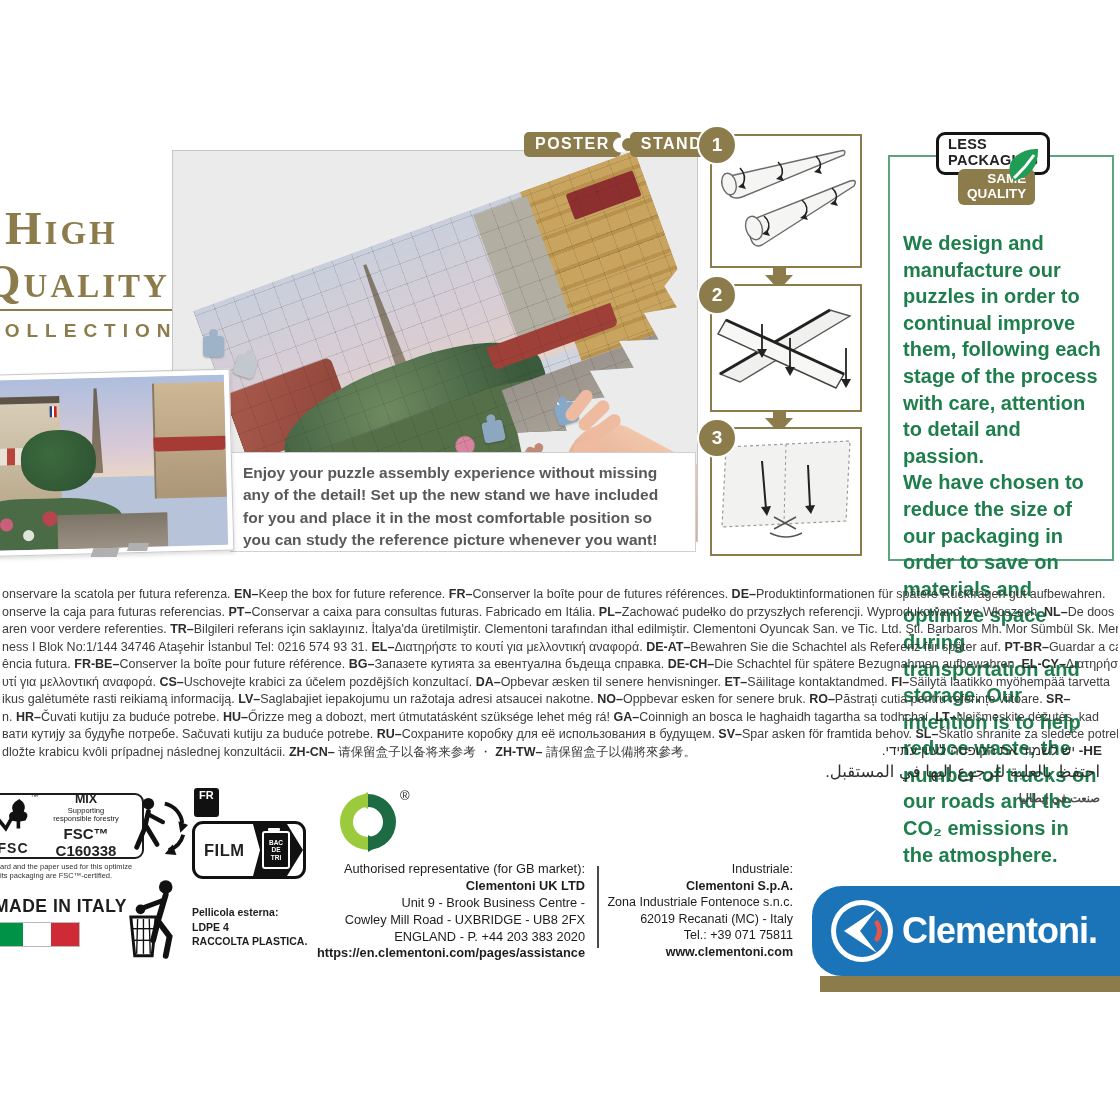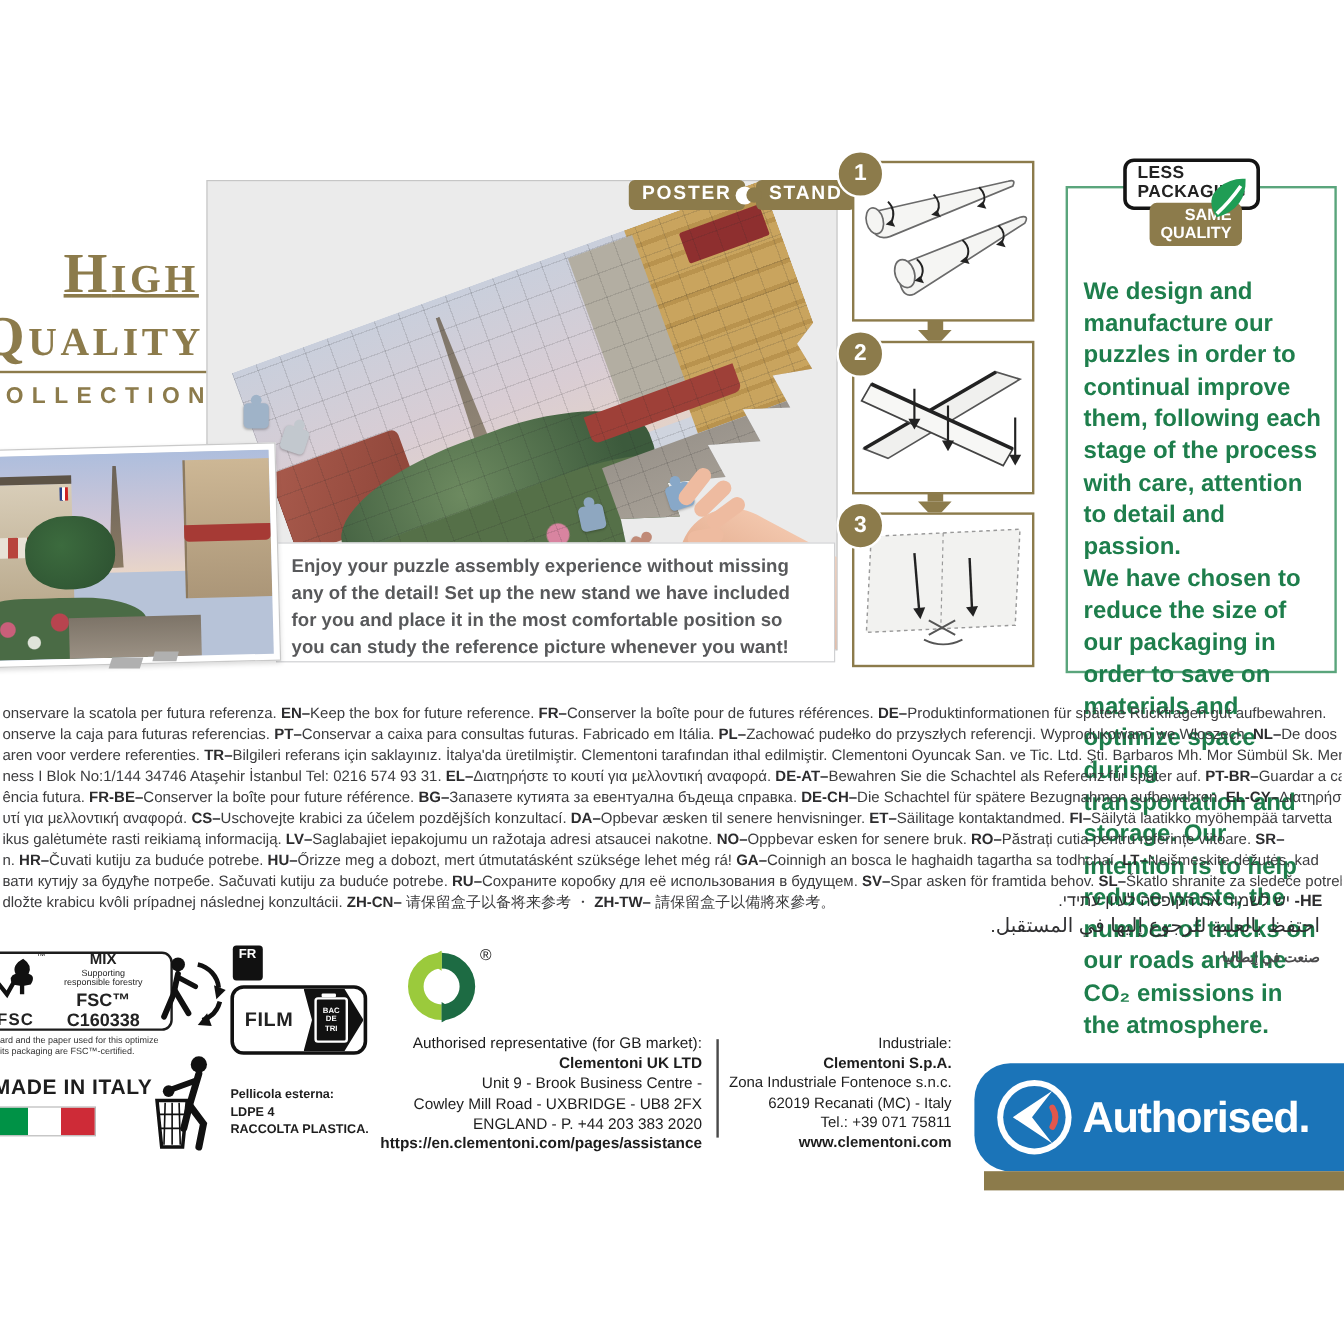--- a/index.html
+++ b/index.html
@@ -2,21 +2,21 @@
 <html><head>
 <meta charset="utf-8">
 <style>
   html,body{margin:0;padding:0;background:#e9e9e9;}
   #canvas{position:relative;width:1120px;height:1120px;background:#ffffff;overflow:hidden;
           font-family:"Liberation Sans",sans-serif;color:#222;}
   
   .hq{position:absolute;left:-16px;top:202px;width:210px;color:#8c7b4b;font-family:"Liberation Serif",serif;}
   .hq-word{font-size:33px;font-weight:bold;letter-spacing:3px;line-height:1.12;}
   .hq-word::first-letter{font-size:47px;}
-  .hq-high{margin-left:69px;text-decoration:underline;}
+  .hq-high{margin-left:21px;}
   .hq-rule{border-bottom:2.5px solid #8c7b4b;width:196px;margin-top:2px;}
   .hq-coll{font-size:19px;letter-spacing:7px;margin-top:9px;font-family:"Liberation Sans",sans-serif;font-weight:bold;}
   
   .photo{position:absolute;left:172px;top:150px;width:524px;height:390px;background:#ebebeb;
          border:1px solid #c6c6c6;overflow:hidden;}
   .pm{position:absolute;left:20px;top:160px;width:470px;height:300px;transform:rotate(-20deg);
       transform-origin:0 0;overflow:hidden;background:#cfd4de;
       clip-path:polygon(0 0,100% 0,100% 42%,96% 46%,97% 54%,90% 52%,91% 62%,83% 58%,84% 68%,75% 64%,76% 74%,66% 70%,66% 80%,56% 75%,55% 86%,45% 80%,43% 92%,33% 85%,30% 96%,20% 89%,16% 100%,0 100%);}
   .pm>div{position:absolute;}
   .pm-sky{inset:0 0 45% 0;background:linear-gradient(180deg,#c9cfdc,#d9cdd4 60%,#e3d2c9);}
@@ -39,21 +39,21 @@
   .pm-awn{left:56%;top:45%;width:28%;height:8%;background:#9e4038;border-radius:0 0 6px 6px;}
   .pm-grid{inset:0;background-image:
       repeating-linear-gradient(0deg,rgba(40,40,40,.13) 0 1px,transparent 1px 21px),
       repeating-linear-gradient(90deg,rgba(40,40,40,.13) 0 1px,transparent 1px 21px);}
   .pc{position:absolute;width:21px;height:21px;border-radius:4px;box-shadow:0 1px 2px rgba(0,0,0,.25);}
   .pc::after{content:'';position:absolute;left:6px;top:-7px;width:9px;height:9px;border-radius:50%;background:inherit;}
   .hand-arm{position:absolute;left:398px;top:252px;width:250px;height:88px;border-radius:44px 20px 20px 44px;
             background:linear-gradient(180deg,#f2c6ac,#dda182);transform:rotate(28deg);transform-origin:left center;}
   .finger{position:absolute;background:#eebba0;border-radius:7px;height:13px;}
   
-  .ps{position:absolute;left:524px;top:149px;display:flex;align-items:center;height:27px;justify-content:flex-end;}
+  .ps{position:absolute;left:524px;top:131px;display:flex;align-items:center;height:27px;justify-content:flex-end;}
   .ps-piece{background:#8c7b4b;color:#fff;font-weight:bold;font-size:16px;letter-spacing:1.5px;
             padding:3px 11px 4px;border-radius:5px;position:relative;}
   .ps-left::after{content:'';position:absolute;right:-7px;top:50%;transform:translateY(-50%);
             width:15px;height:15px;border-radius:50%;background:#fff;}
   .ps-knob{width:13px;height:13px;border-radius:50%;background:#8c7b4b;margin:0 -5px 0 1px;z-index:2;}
   
   .step-box{position:absolute;left:710px;width:148px;border:2px solid #8c7b4b;background:#fff;}
   .step-num{position:absolute;left:697px;width:36px;height:36px;border-radius:50%;background:#8c7b4b;
             border:2.5px solid #fff;color:#fff;font-weight:bold;font-size:19px;display:flex;
             align-items:center;justify-content:center;z-index:3;}
@@ -433,17 +433,17 @@
     <div class="b">www.clementoni.com</div>
   </div>
 
   <div class="clem">
     <svg class="clem-ball" viewBox="0 0 64 64">
       <circle cx="32" cy="32" r="31" fill="#fff"></circle>
       <circle cx="32" cy="32" r="26" fill="#1b74b8"></circle>
       <polygon points="47,10 14,32 47,54 30,32" fill="#fff"></polygon>
       <path d="M47 24 q5 8 0 16" stroke="#e2574c" stroke-width="5" fill="none" stroke-linecap="round"></path>
     </svg>
-    <div class="clem-word">Authorised.</div>
+    <div class="clem-word">Clementoni.</div>
   </div>
   <div class="gold-bar"></div>
 
 </div>
 
 </body></html>

